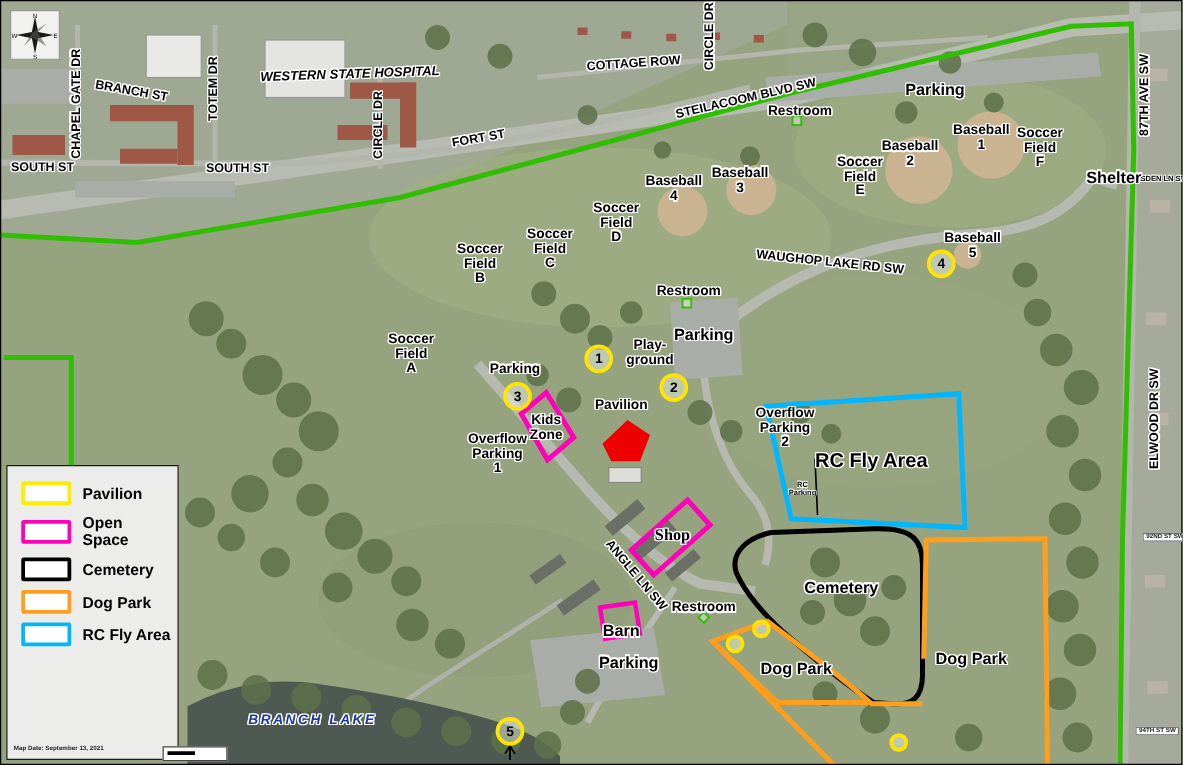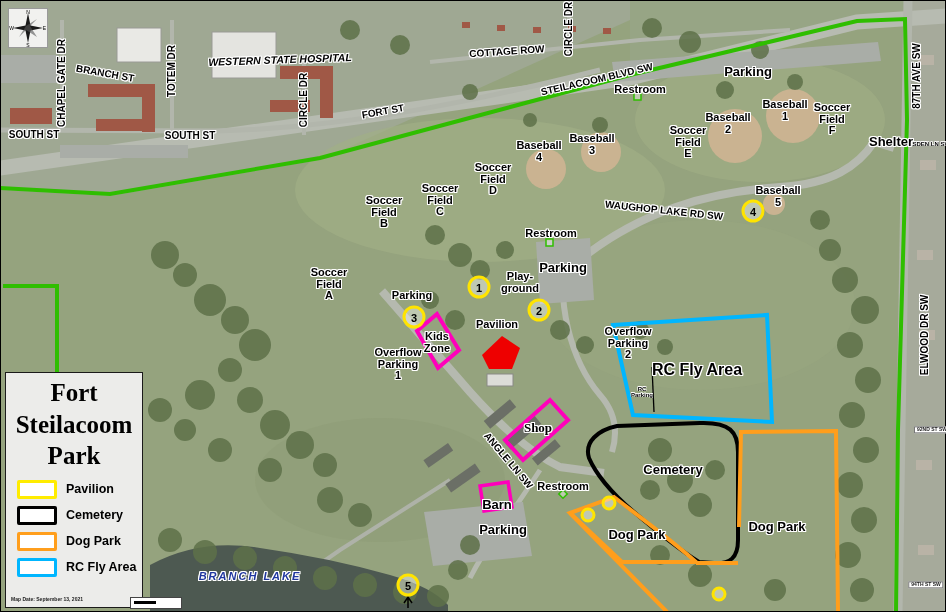--- a/index.html
+++ b/index.html
@@ -301,27 +301,28 @@
       <polygon points="19,4 21.5,16.5 34,19 21.5,21.5 19,34 16.5,21.5 4,19 16.5,16.5" fill="#1a1a1a"></polygon>
       <polygon points="28,10 21,17 28,28 17,21 10,28 17,17 10,10 17,17" fill="#555" opacity="0.6"></polygon>
       <text x="19" y="5" font-size="5" text-anchor="middle" fill="#000" font-family="Liberation Sans, sans-serif">N</text>
       <text x="35.5" y="21" font-size="5" text-anchor="middle" fill="#000" font-family="Liberation Sans, sans-serif">E</text>
       <text x="19" y="38" font-size="5" text-anchor="middle" fill="#000" font-family="Liberation Sans, sans-serif">S</text>
       <text x="2.5" y="21" font-size="5" text-anchor="middle" fill="#000" font-family="Liberation Sans, sans-serif">W</text>
     </svg>
   </div>
 
   <div id="titlebox">
-    <div id="park-title">Fort
-Steilacoom
-Park</div>
     <div id="legend">
         <div class="leg-row">
           <div class="leg-swatch" style="border-color: rgb(255, 236, 0);"></div>
           <span class="leg-label">Pavilion</span>
+        </div>
+        <div class="leg-row">
+          <div class="leg-swatch" style="border-color: rgb(255, 0, 187);"></div>
+          <span class="leg-label">Open Space</span>
         </div>
         <div class="leg-row">
           <div class="leg-swatch" style="border-color: rgb(0, 0, 0);"></div>
           <span class="leg-label">Cemetery</span>
         </div>
         <div class="leg-row">
           <div class="leg-swatch" style="border-color: rgb(255, 158, 28);"></div>
           <span class="leg-label">Dog Park</span>
         </div>
         <div class="leg-row">

